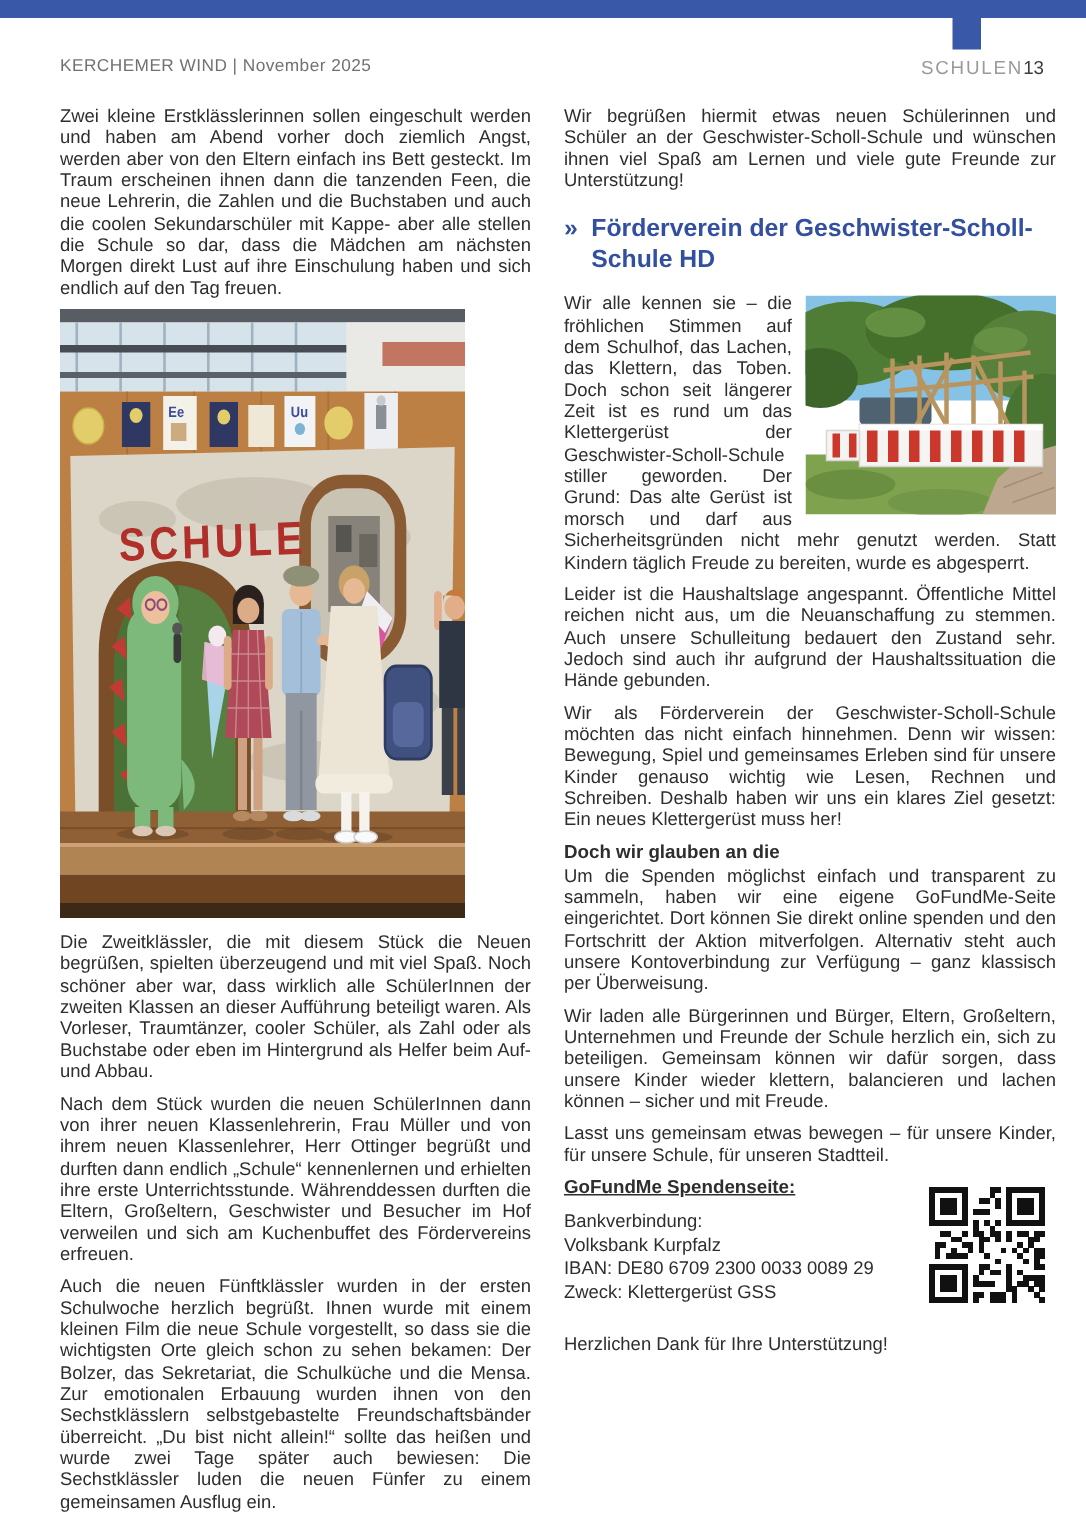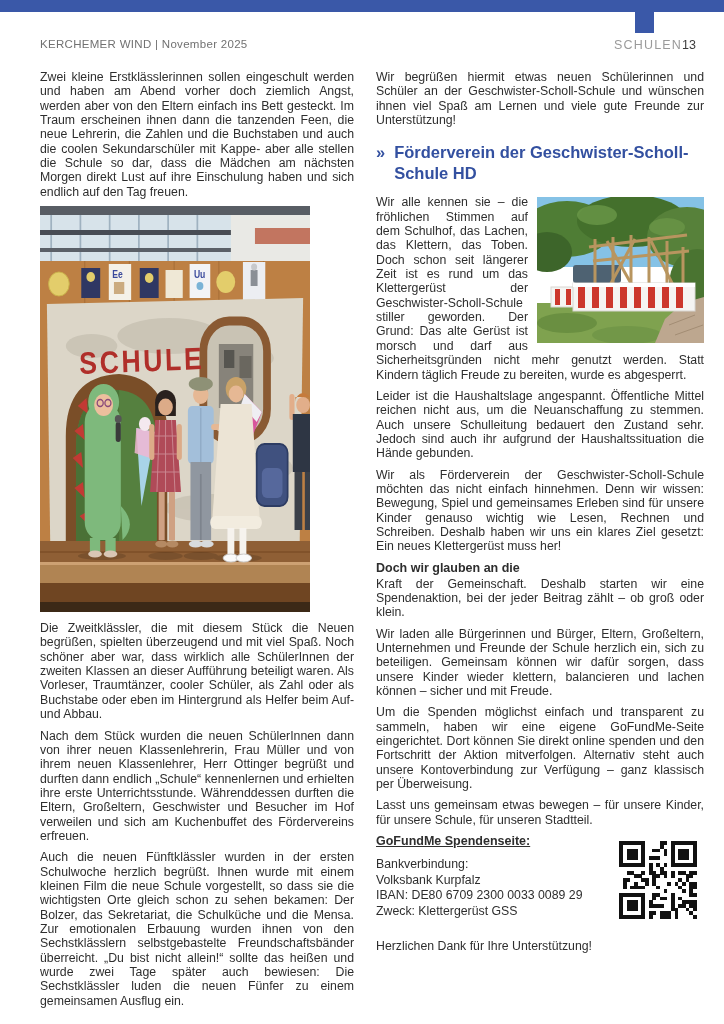--- a/index.html
+++ b/index.html
@@ -284,24 +284,23 @@
           <rect x="36" y="86" width="122" height="4" fill="#ffffff"></rect>
         </svg>
       </span>
       <span>Wir alle kennen sie – die fröhlichen Stimmen auf dem Schulhof, das Lachen, das Klettern, das Toben. Doch schon seit längerer Zeit ist es rund um das Klettergerüst der Geschwister-Scholl-Schule stiller geworden. Der Grund: Das alte Gerüst ist morsch und darf aus Sicherheitsgründen nicht mehr genutzt werden. Statt Kindern täglich Freude zu bereiten, wurde es abgesperrt.</span>
     </div>
 
     <div class="body">Leider ist die Haushaltslage angespannt. Öffentliche Mittel reichen nicht aus, um die Neuanschaffung zu stemmen. Auch unsere Schulleitung bedauert den Zustand sehr. Jedoch sind auch ihr aufgrund der Haushaltssituation die Hände gebunden.</div>
     <div class="body">Wir als Förderverein der Geschwister-Scholl-Schule möchten das nicht einfach hinnehmen. Denn wir wissen: Bewegung, Spiel und gemeinsames Erleben sind für unsere Kinder genauso wichtig wie Lesen, Rechnen und Schreiben. Deshalb haben wir uns ein klares Ziel gesetzt: Ein neues Klettergerüst muss her!</div>
 
     <div class="lead-bold">Doch wir glauben an die</div>
-    <div class="body">Kraft der Gemeinschaft. Deshalb starten wir eine Spendenaktion, bei der jeder Beitrag zählt – ob groß oder klein.</div>
-
+
+    <div class="body">Um die Spenden möglichst einfach und transparent zu sammeln, haben wir eine eigene GoFundMe-Seite eingerichtet. Dort können Sie direkt online spenden und den Fortschritt der Aktion mitverfolgen. Alternativ steht auch unsere Kontoverbindung zur Verfügung – ganz klassisch per Überweisung.</div>
     <div class="body">Wir laden alle Bürgerinnen und Bürger, Eltern, Großeltern, Unternehmen und Freunde der Schule herzlich ein, sich zu beteiligen. Gemeinsam können wir dafür sorgen, dass unsere Kinder wieder klettern, balancieren und lachen können – sicher und mit Freude.</div>
-    <div class="body">Um die Spenden möglichst einfach und transparent zu sammeln, haben wir eine eigene GoFundMe-Seite eingerichtet. Dort können Sie direkt online spenden und den Fortschritt der Aktion mitverfolgen. Alternativ steht auch unsere Kontoverbindung zur Verfügung – ganz klassisch per Überweisung.</div>
     <div class="body">Lasst uns gemeinsam etwas bewegen – für unsere Kinder, für unsere Schule, für unseren Stadtteil.</div>
 
     <div class="donate">
       <span class="qr">
         <svg id="qr-svg" viewBox="0 0 25 25" shape-rendering="crispEdges">
             <rect x="2" y="2" width="1.02" height="1.02" fill="#111"></rect>
             <rect x="3" y="2" width="1.02" height="1.02" fill="#111"></rect>
             <rect x="4" y="2" width="1.02" height="1.02" fill="#111"></rect>
             <rect x="5" y="2" width="1.02" height="1.02" fill="#111"></rect>
             <rect x="6" y="2" width="1.02" height="1.02" fill="#111"></rect>

